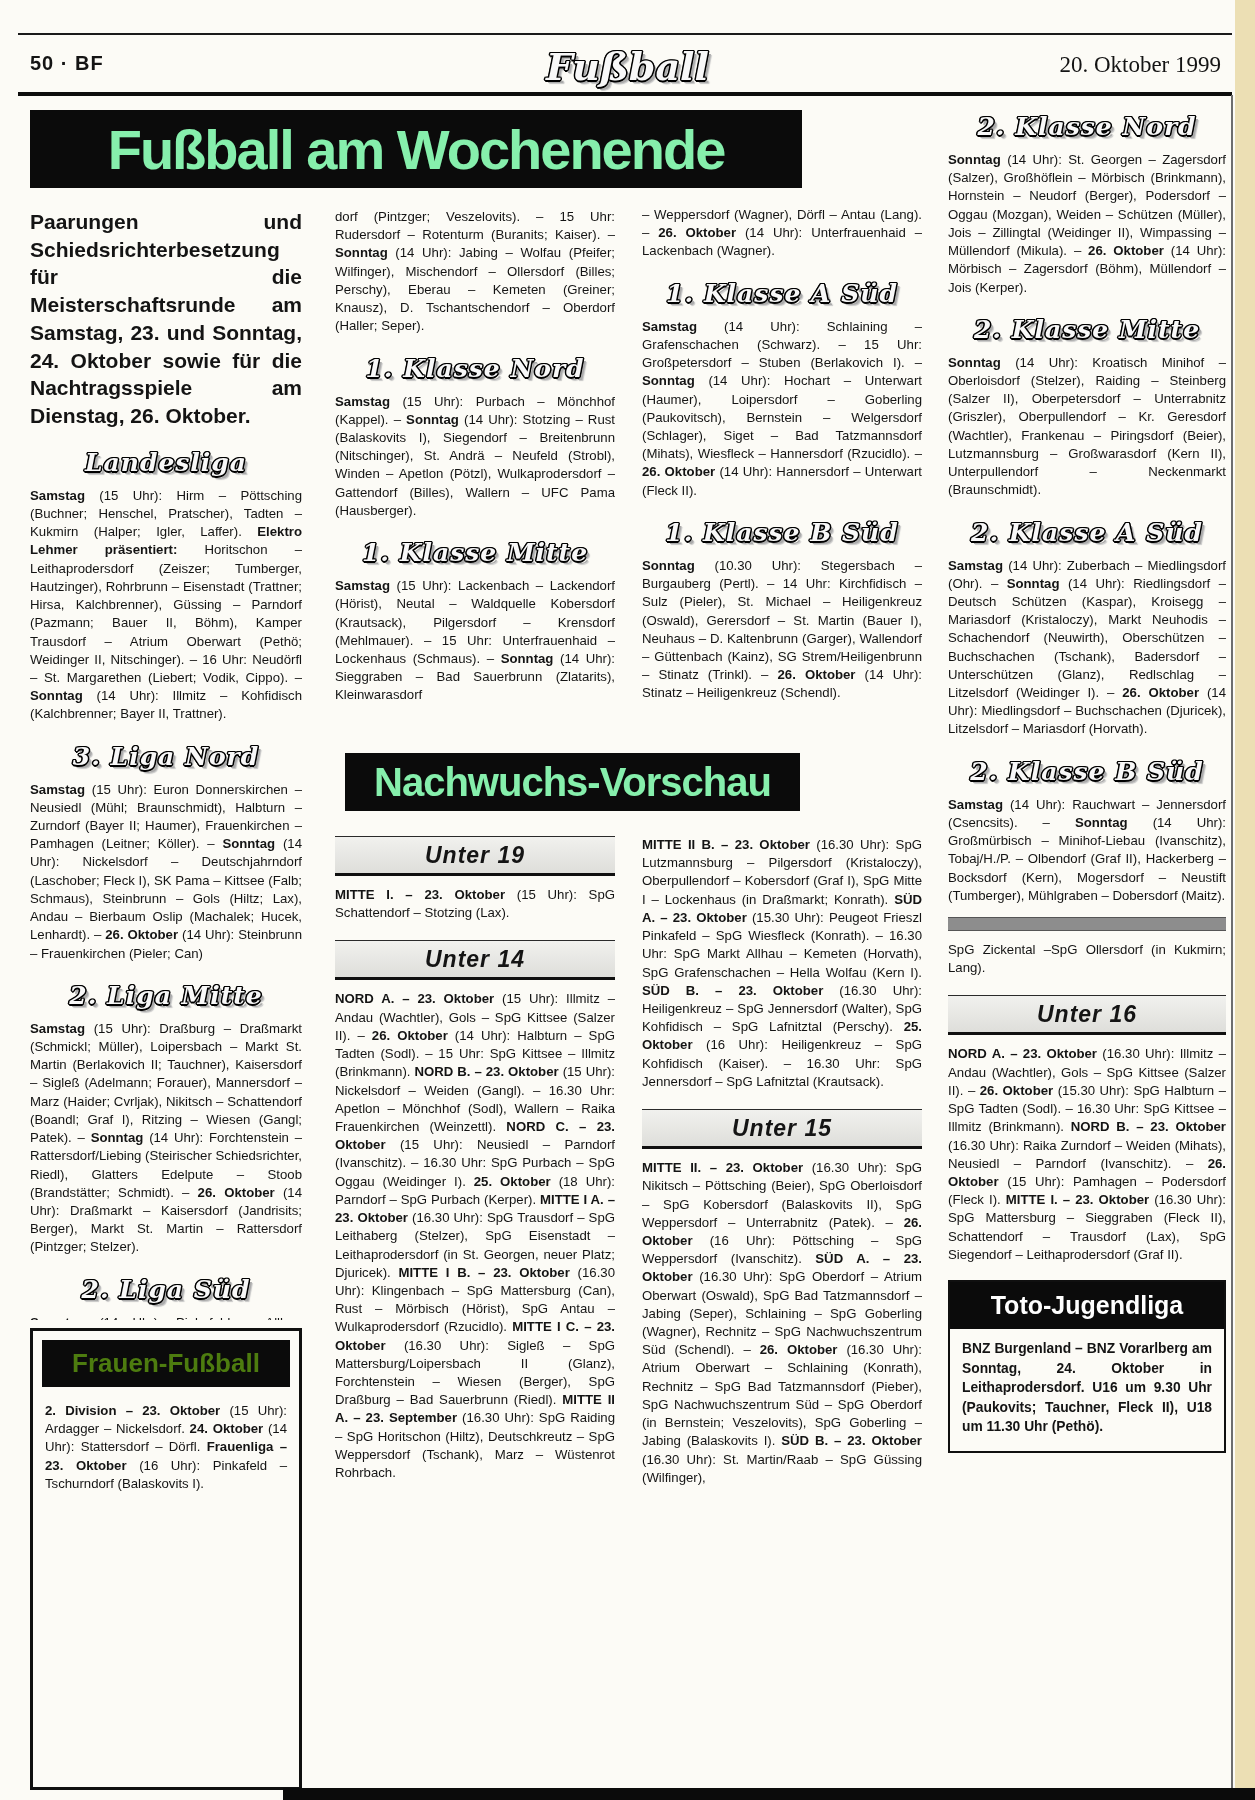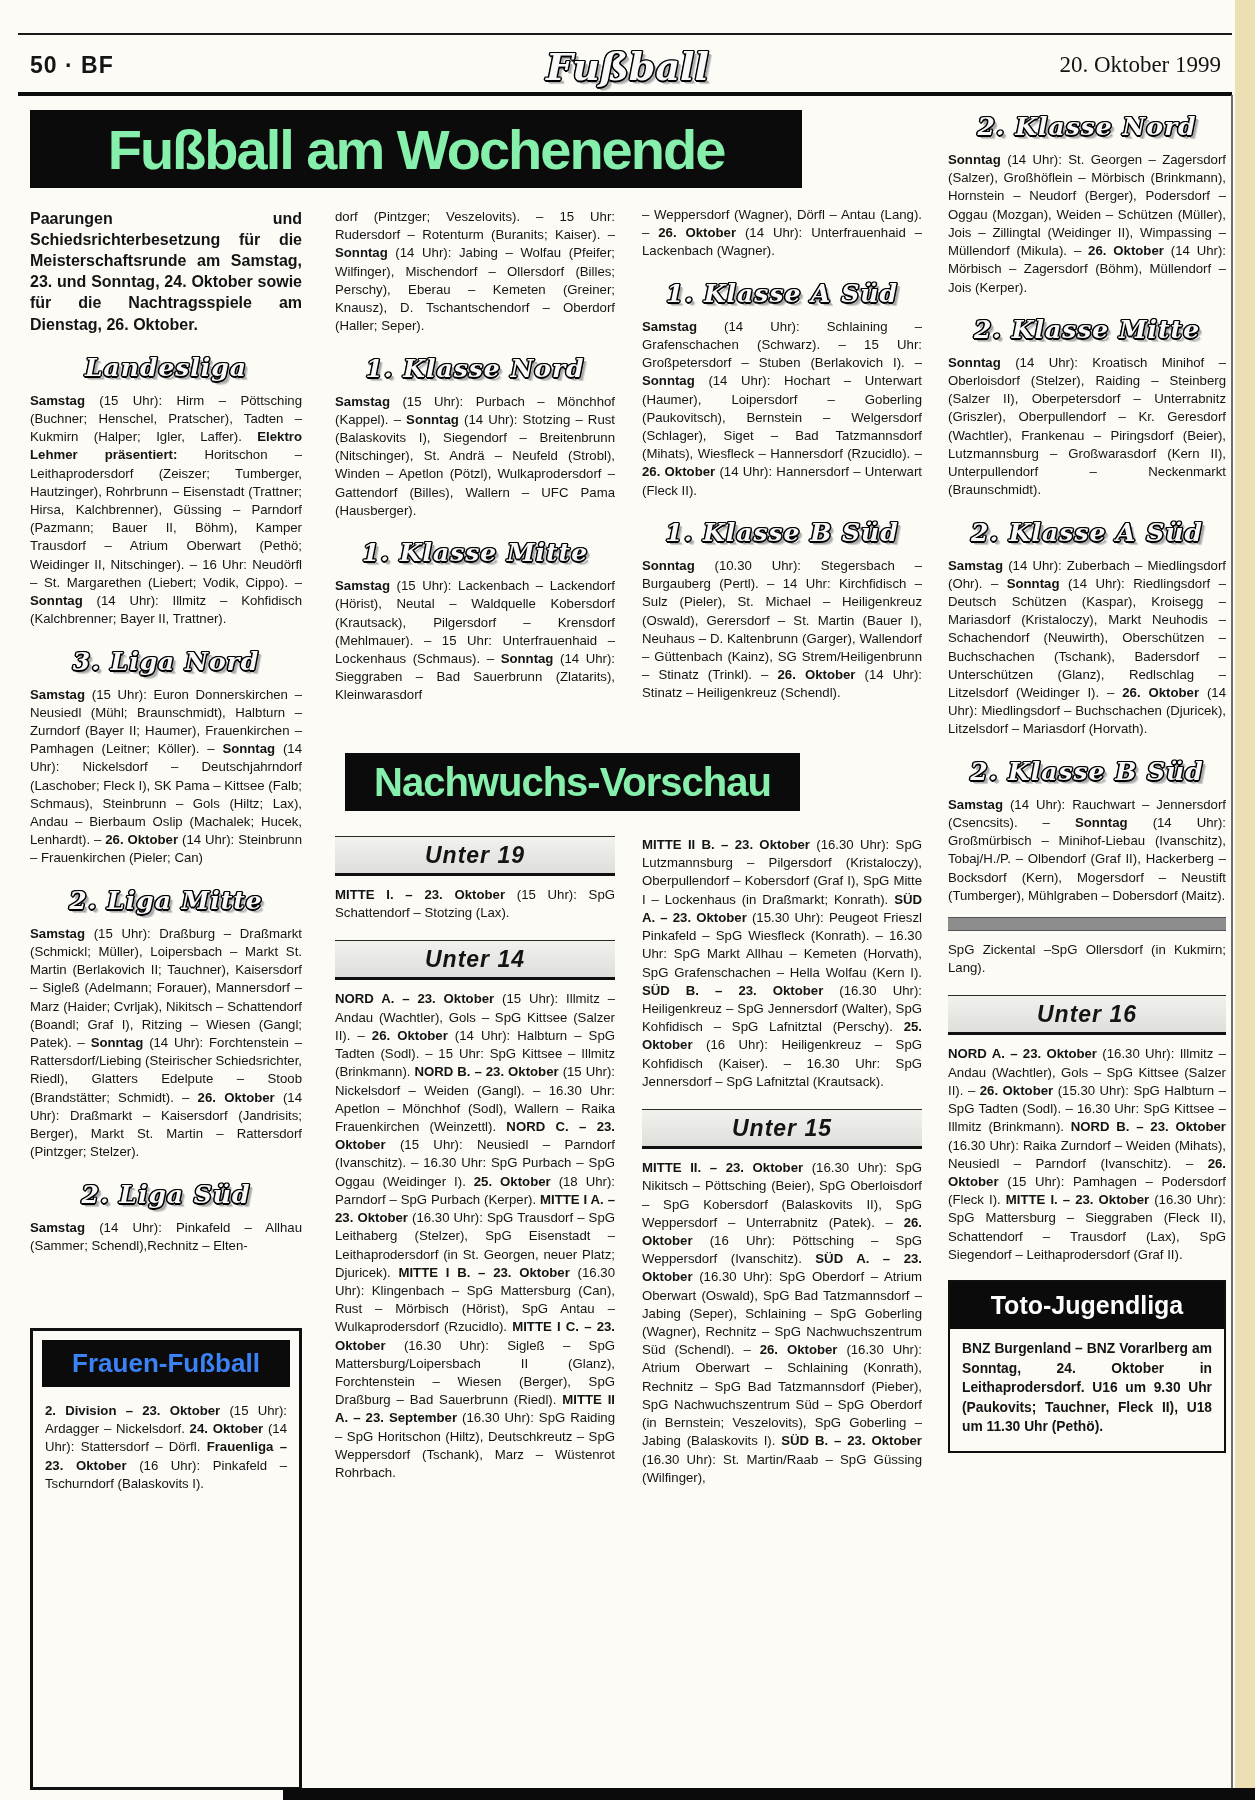--- a/index.html
+++ b/index.html
@@ -1,21 +1,21 @@
 <!DOCTYPE html>
 <html lang="de"><head>
 <meta charset="utf-8">
 <style>
   html,body{margin:0;padding:0;background:#d8d8d8;}
   .page{position:relative;width:1255px;height:1800px;background:#fcfbf6;overflow:hidden;
         font-family:"Liberation Sans",sans-serif;color:#141414;margin:0 auto;}
   
   .top-rule{position:absolute;left:18px;top:33px;width:1214px;height:2px;background:#1a1a1a;}
   .header-rule{position:absolute;left:18px;top:92px;width:1214px;height:4px;background:#0d0d0d;}
-  .pagenum{position:absolute;left:30px;top:52px;font-size:23px;font-weight:bold;letter-spacing:1px;}
+  .pagenum{position:absolute;left:30px;top:52px;font-size:20px;font-weight:bold;letter-spacing:1px;}
   .pagedate{position:absolute;right:34px;top:52px;font-family:"Liberation Serif",serif;font-size:23px;}
   .masthead{position:absolute;left:0;right:0;top:44px;text-align:center;font-size:38px;}
   
   .fancy{font-family:"DejaVu Serif",serif;font-style:italic;font-weight:700;color:#f8f8f8;
          text-shadow:-1px -1px 0 #000,1px -1px 0 #000,-1px 1px 0 #000,1px 1px 0 #000,
                      -1.5px 0 0 #000,1.5px 0 0 #000,0 1.5px 0 #000,0 -1.5px 0 #000,
                      3px 3px 0 #ababab,4px 4px 1px #c6c6c6;}
   h2.fancy{font-size:25px;text-align:center;margin:18px 0 10px 0;letter-spacing:1px;}
   h2.first{margin-top:2px;}
   
@@ -27,29 +27,29 @@
   
   .col{position:absolute;overflow:hidden;}
   .col1{left:30px;top:208px;width:272px;height:1112px;}
   .col2t{left:335px;top:208px;width:280px;height:540px;}
   .col2b{left:335px;top:836px;width:280px;height:952px;}
   .col3t{left:642px;top:206px;width:280px;height:540px;}
   .col3b{left:642px;top:836px;width:280px;height:952px;}
   .col4{left:948px;top:110px;width:278px;height:1682px;}
   
   .bt{font-size:13.2px;line-height:1.38;text-align:justify;margin:0 0 4px 0;hyphens:auto;}
-  .intro{font-size:16px;font-weight:bold;line-height:1.32;text-align:justify;margin:0 0 6px 0;}
+  .intro{font-size:21px;font-weight:bold;line-height:1.32;text-align:justify;margin:0 0 6px 0;}
   
   .unter{font-size:23px;font-weight:800;font-style:italic;text-align:center;
          background:linear-gradient(#f1f1ee,#dededa);border-top:1.5px solid #2a2a2a;
          border-bottom:3.5px solid #101010;padding:5px 0 4px 0;margin:18px 0 10px 0;letter-spacing:1px;}
   .unter.first{margin-top:0;}
   
   .frauen-box{position:absolute;left:30px;top:1328px;width:266px;height:456px;border:3px solid #101010;background:#fcfbf6;}
-  .frauen-head{background:#0b0b0b;color:#3b82f6;font-size:26px;font-weight:bold;text-align:center;
+  .frauen-head{background:#0b0b0b;color:#4d7c0f;font-size:26px;font-weight:bold;text-align:center;
                padding:8px 0;margin:9px;}
   .frauen-body{padding:6px 12px;}
   
   .toto-box{border:2px solid #101010;margin-top:16px;}
   .toto-head{background:#0b0b0b;color:#fff;font-size:25px;font-weight:bold;text-align:center;padding:9px 0;}
   .toto-body{padding:10px 12px 14px 12px;font-weight:bold;font-size:13.8px;line-height:1.42;text-align:justify;}
   
   .graybar{height:12px;background:#8d8d8d;border-top:1px solid #555;border-bottom:1px solid #555;margin:12px 0 10px 0;}
   .edge-band{position:absolute;right:0;top:0;width:20px;height:1800px;background:#ecdfb4;}
   .edge-line{position:absolute;left:1231px;top:95px;width:2px;height:1705px;background:#6d6d6d;}

